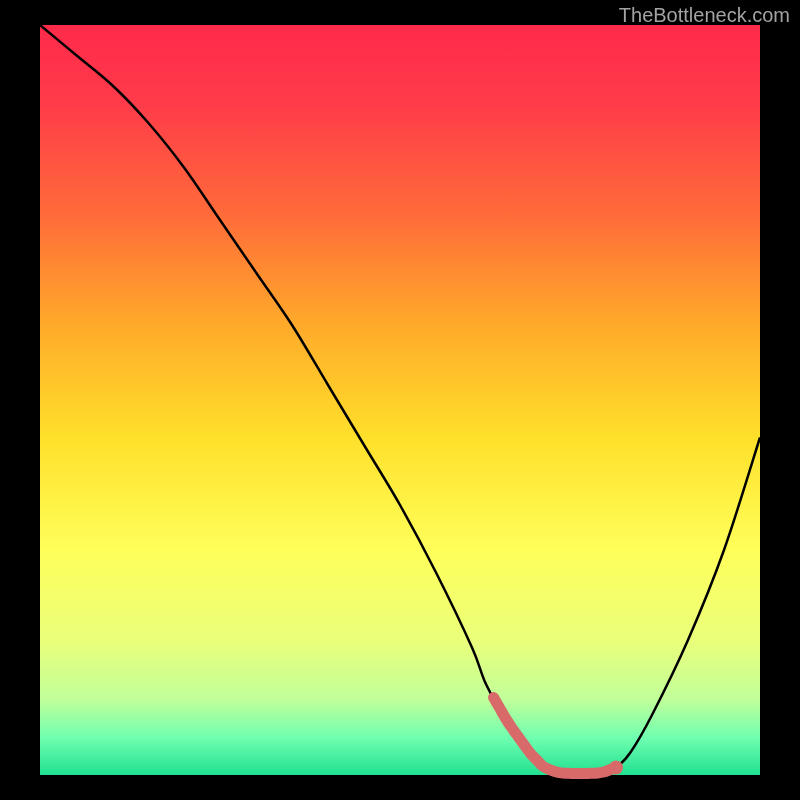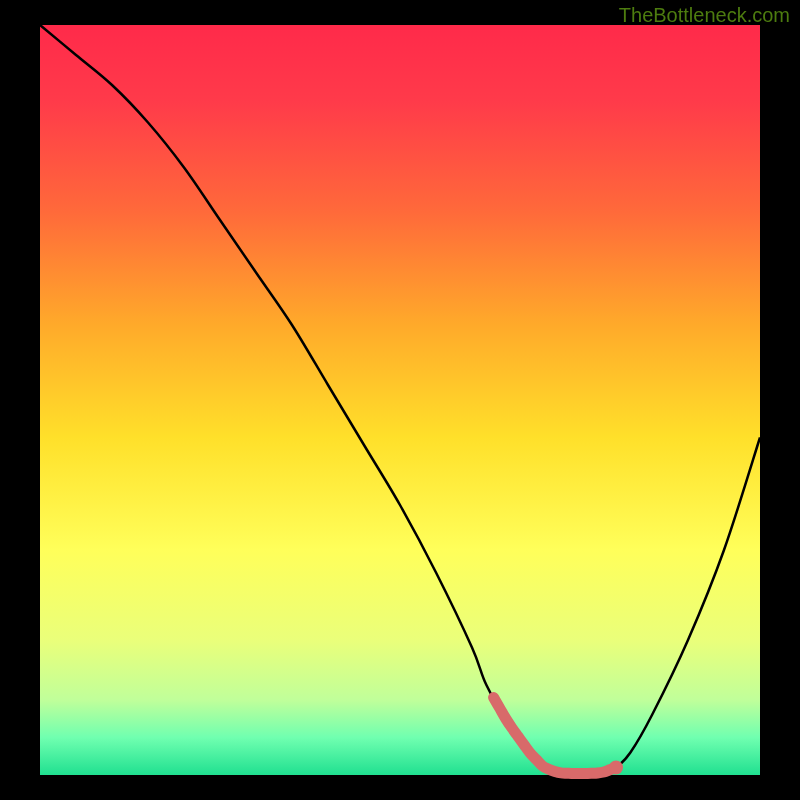--- a/index.html
+++ b/index.html
@@ -8,21 +8,21 @@
     width: 800px;
     height: 800px;
     background: #000;
     position: relative;
     font-family: Arial, sans-serif;
   }
   .watermark {
     position: absolute;
     top: 4px;
     right: 10px;
-    color: #4d7c0f;
+    color: #a3a3a3;
     font-size: 20px;
     font-weight: 500;
     z-index: 10;
   }
   .plot-area {
     position: absolute;
     left: 40px;
     top: 25px;
     width: 720px;
     height: 750px;

